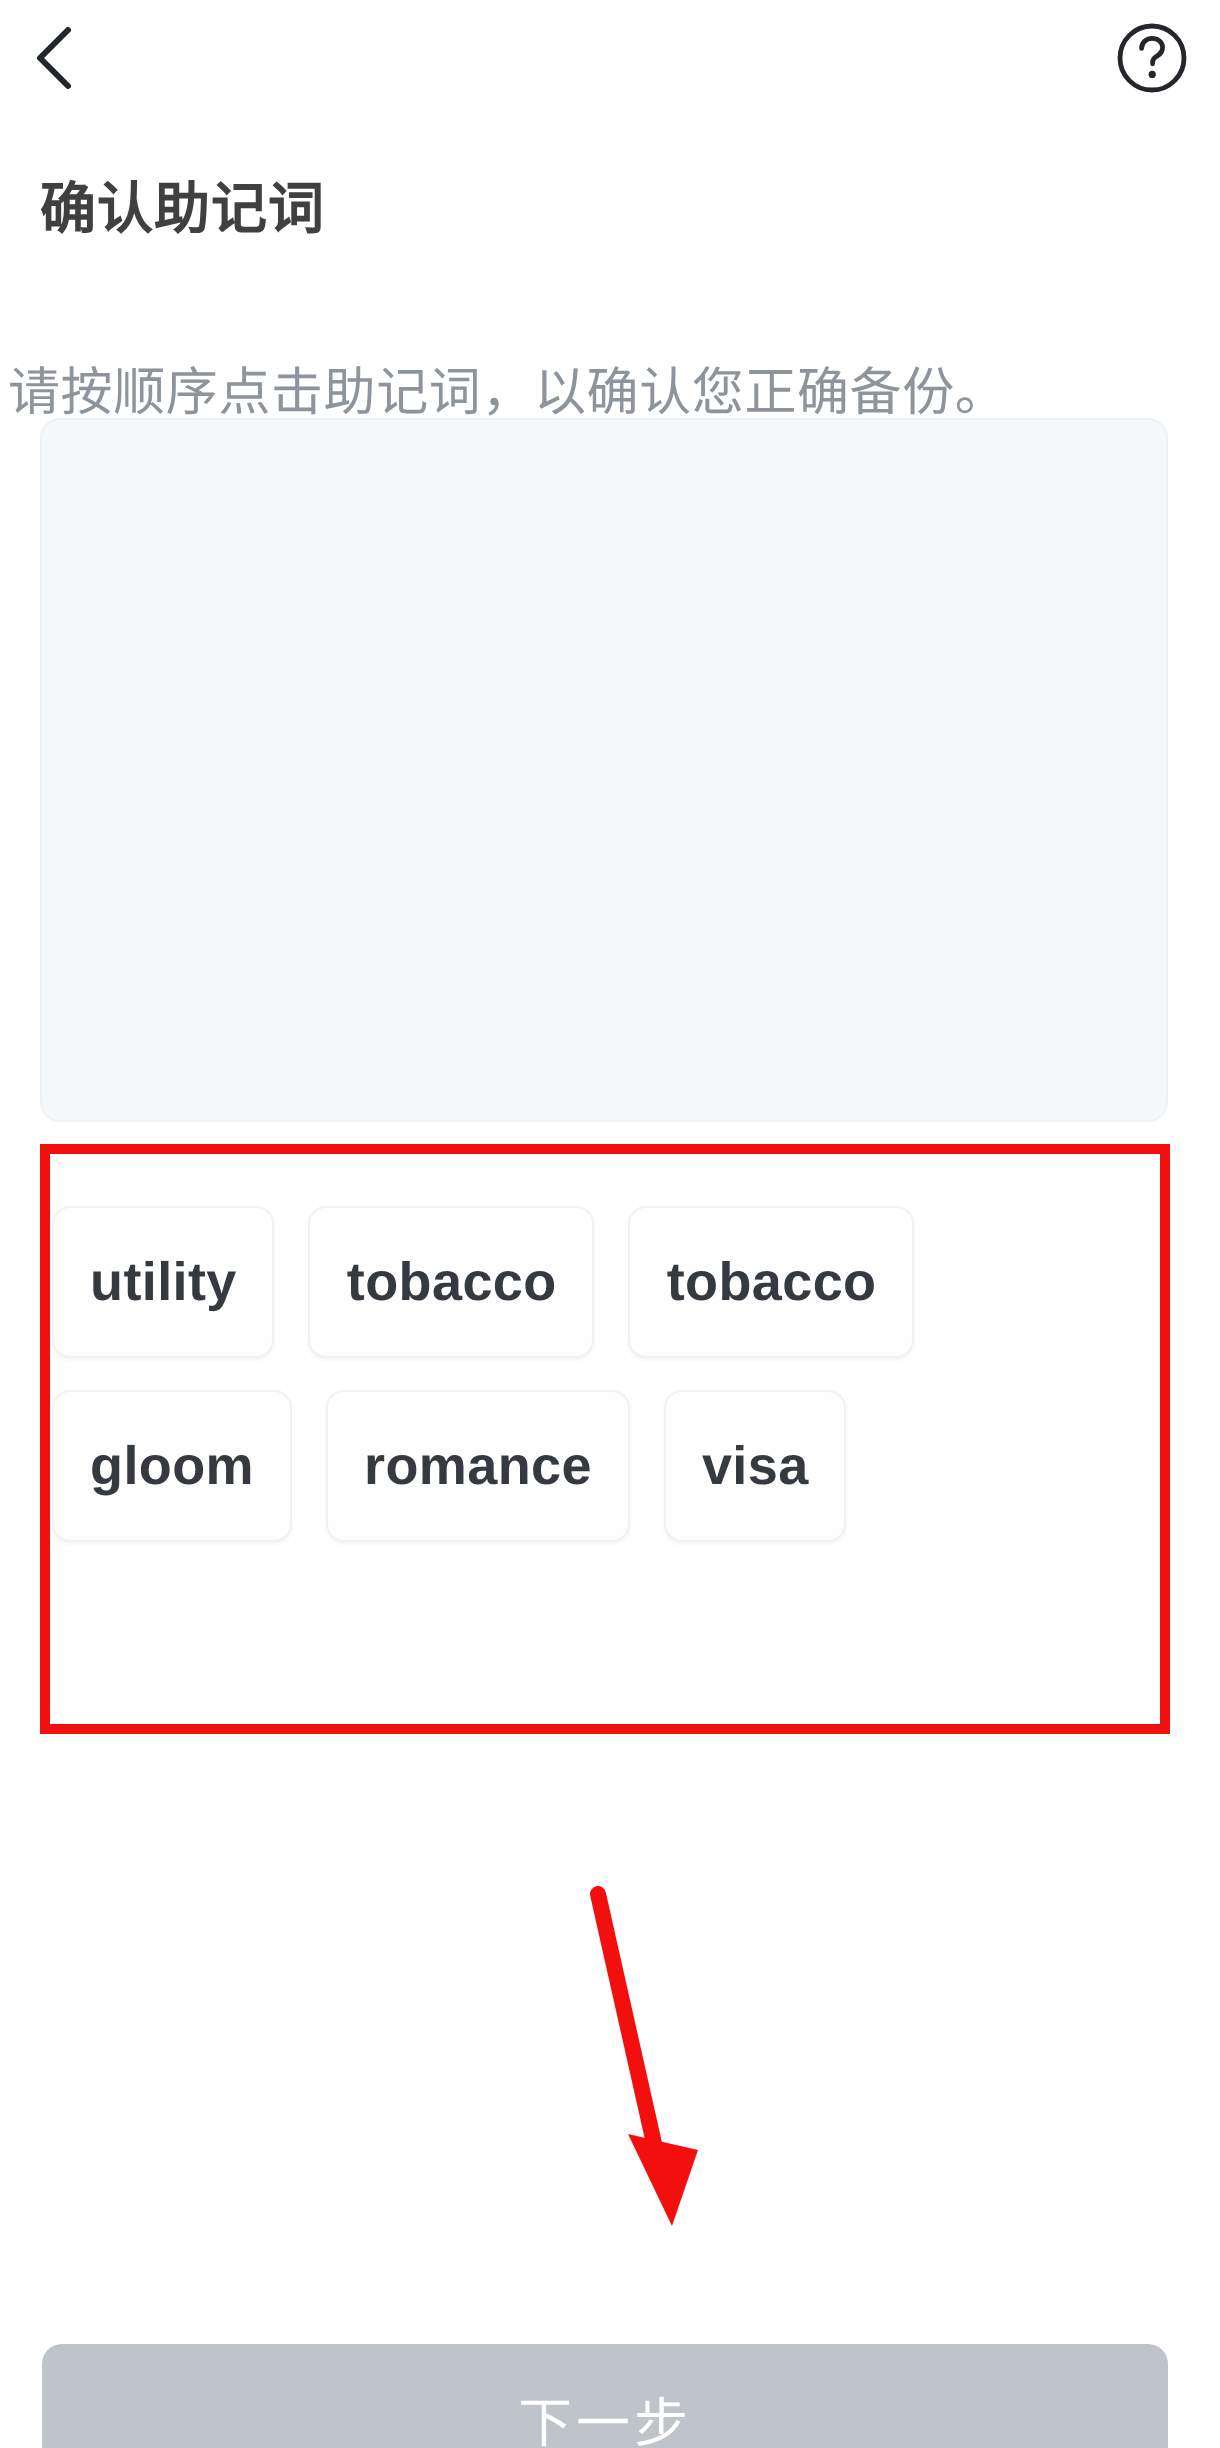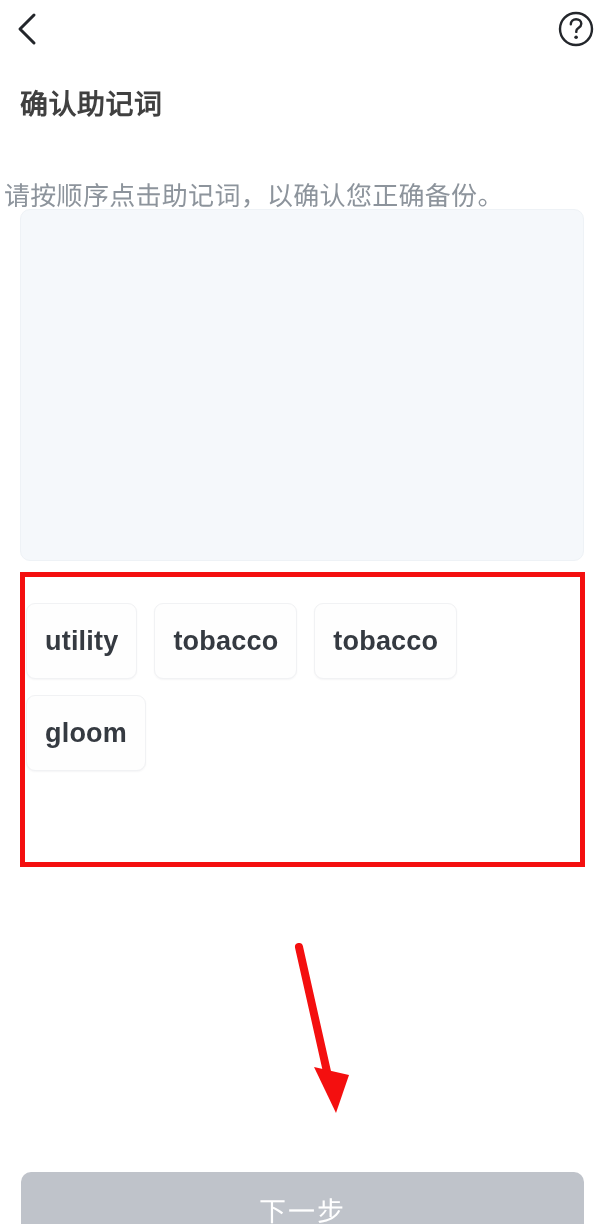--- a/index.html
+++ b/index.html
@@ -203,20 +203,22 @@
 </div>
 
 <div class="wordbank">
   <div class="word-row">
     <div class="word-chip">utility</div>
     <div class="word-chip">tobacco</div>
     <div class="word-chip">tobacco</div>
   </div>
   <div class="word-row">
     <div class="word-chip">gloom</div>
+    <div class="word-chip">romance</div>
+    <div class="word-chip">visa</div>
   </div>
 </div>
 
 <div class="wordbank-highlight"></div>
 
 <div class="annotation-arrow">
   <svg width="110" height="190" viewBox="0 0 110 190" fill="none" aria-hidden="true">
     <path d="M29 12 L60 150" stroke="#f40f0f" stroke-width="8" stroke-linecap="round"></path>
     <path d="M66 178 L44 132 L79 140 Z" fill="#f40f0f"></path>
   </svg>

